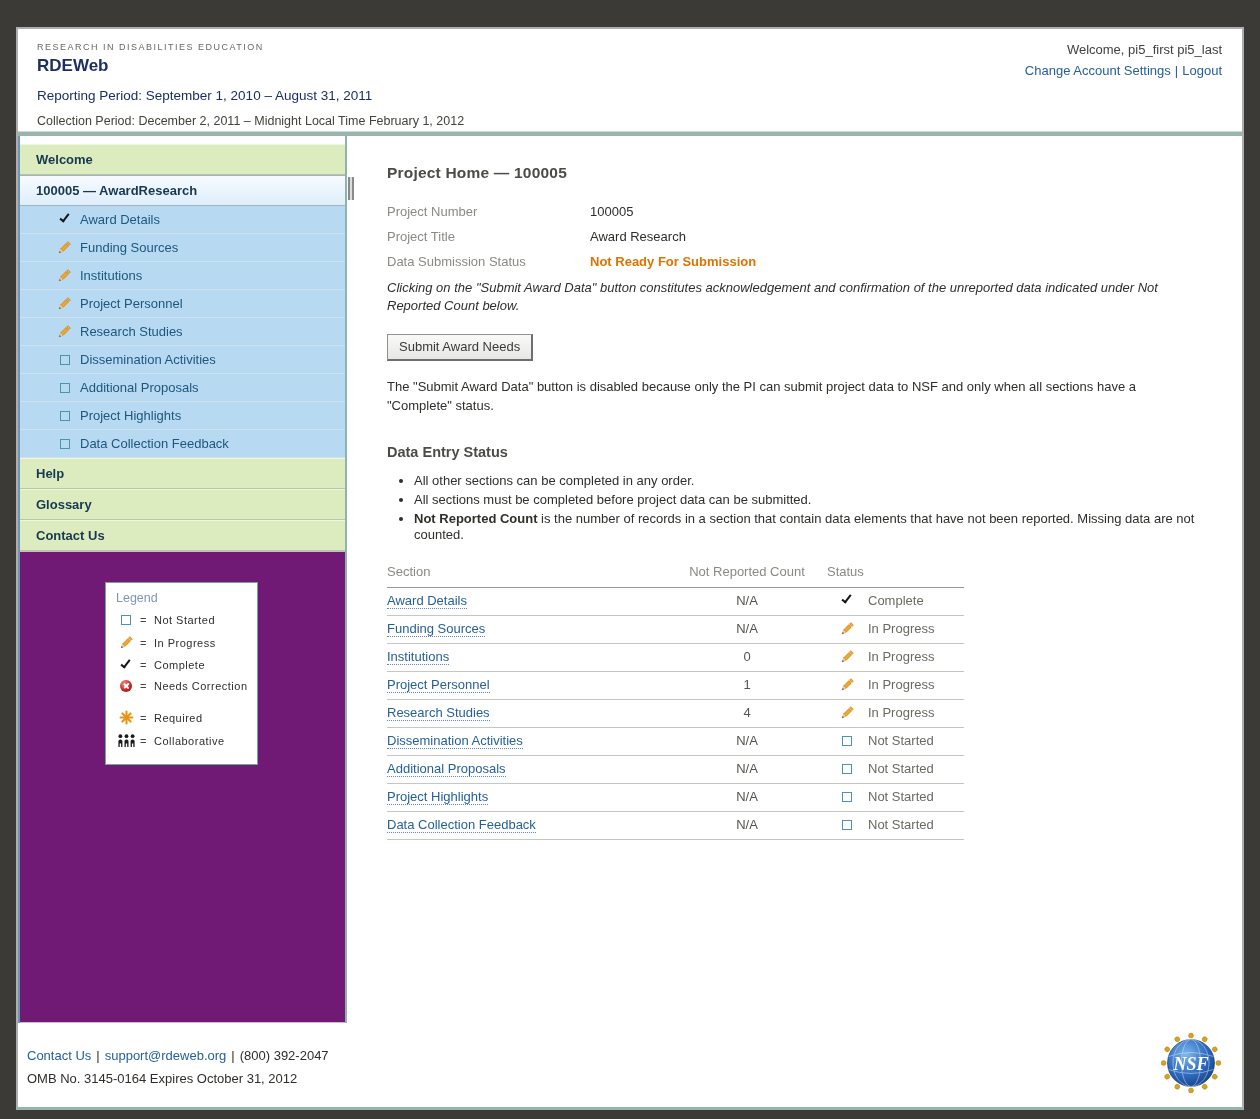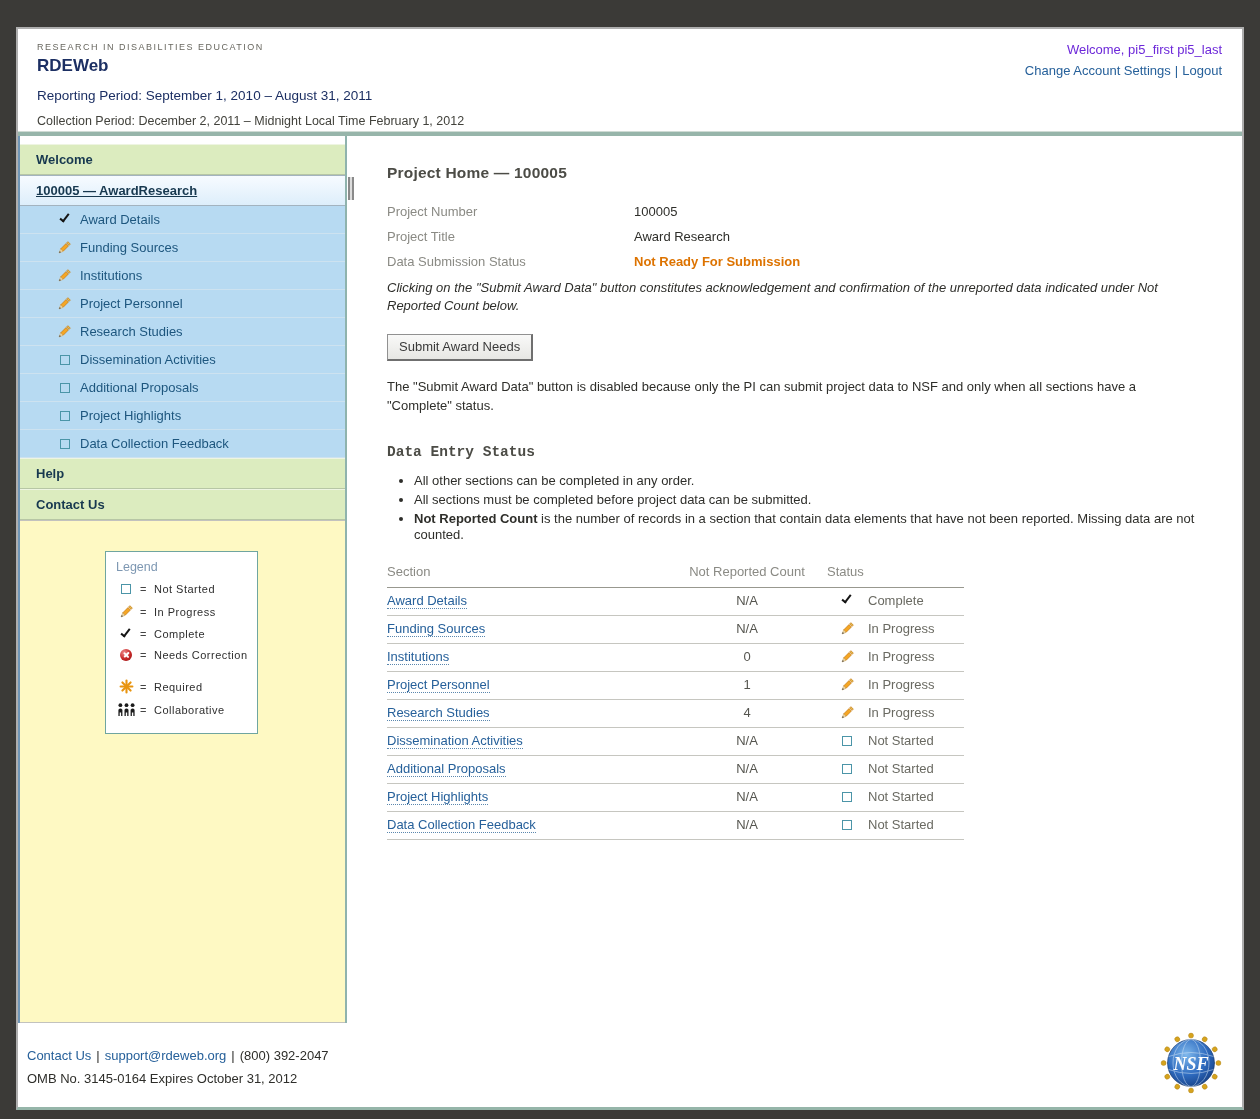--- a/index.html
+++ b/index.html
@@ -14,53 +14,53 @@
     display:flex; flex-direction:column;
   }
   
   .hdr { height:102px; position:relative; flex:none; }
   .brand-block { padding:13px 0 0 19px; }
   .eyebrow { font-size:9px; letter-spacing:1.5px; color:#68675f; }
   .brand { font-size:17px; font-weight:bold; color:#1c2f63; margin-top:4px; }
   .rperiod { font-size:13.5px; color:#1c2f63; margin-top:12px; }
   .cperiod { font-size:12.5px; color:#42423c; margin-top:11px; }
   .user-block { position:absolute; top:11px; right:20px; text-align:right; font-size:13px; line-height:1.6; }
-  .user-name { color:#6d28d9; }
+  .user-name { color:#404040; }
   .user-links a, .user-links span.sep { color:#26609a; text-decoration:none; }
   .user-links .sep { color:#26609a; margin:0 4px; }
   a { cursor:pointer; }
   
   .teal-divider { height:5px; background:#97b5aa; border-top:1px solid #cfdbd4; flex:none; }
   
   .columns { display:flex; height:887px; flex:none; }
   .sidebar {
     width:329px; flex:none; background:#ffffff; border-right:2px solid #8fb3ad;
     border-left:2px solid #6f95b5; display:flex; flex-direction:column;
   }
   .nav { margin-top:8px; font-size:13px; }
   .nav-green {
     background:#dcecbf; color:#17384f; font-weight:bold;
     padding:7px 8px 7px 16px; border-bottom:1px solid #b7c6a5; border-top:1px solid #eef5e2;
     cursor:pointer;
   }
   .nav-project {
     background:linear-gradient(#f7fbff,#ddeefb); color:#17384f; font-weight:bold;
     padding:7px 8px 7px 16px; border-top:1px solid #a3b3bf; border-bottom:1px solid #a3b3bf;
-    position:relative; cursor:pointer;text-decoration:underline;
+    position:relative; cursor:pointer;
   }
   .drag-handle {
     position:absolute; right:-9px; top:1px; width:6px; height:23px;
     background:#dcdcdc; border-left:2px solid #8a8a8a; border-right:2px solid #8a8a8a; z-index:5;
   }
   .nav-sub {
     background:#b7daf2; color:#1d567e; padding:6px 6px 6px 36px;
     border-bottom:1px solid #cde2f0; display:flex; align-items:center; cursor:pointer;
   }
   .nav-sub .icw { width:17px; flex:none; display:flex; justify-content:center; margin-right:7px; }
-  .filler { flex:1; background:#fef9c3; border-top:1px solid #c2c2be; border-bottom:1px solid #c2c2be; position:relative; }
+  .filler { flex:1; background:#701a75; border-top:1px solid #c2c2be; border-bottom:1px solid #c2c2be; position:relative; }
   
   .ic-check {
     display:inline-block; width:5px; height:10px;
     border-right:2px solid #151515; border-bottom:2px solid #151515;
     transform:rotate(38deg); margin:-3px 4px 2px 3px;
   }
   .ic-square {
     display:inline-block; width:10px; height:10px;
     border:1px solid #4b95a8; background:transparent;
   }
@@ -86,31 +86,31 @@
   .legend-row { display:flex; align-items:center; margin-top:9px; font-size:11px; color:#2e2e2e; letter-spacing:0.5px; }
   .legend-row.gap { margin-top:18px; }
   .legend-row .icw { width:20px; flex:none; display:flex; justify-content:center; }
   .legend-row .eq { margin:0 7px 0 4px; color:#444; }
   
   .main { flex:1; background:#fff; padding:28px 38px 0 40px; font-size:13px; color:#2e2e2a; position:relative; }
   .page-title { font-size:15.5px; font-weight:bold; color:#4c4c46; letter-spacing:0.2px; }
   .fields { margin-top:22px; }
   .field-row { display:flex; margin-bottom:10px; }
   .field-label { width:203px; flex:none; color:#8a8a84; }
-  .field-value { color:#2e2e2a;margin-left:44px; }
+  .field-value { color:#2e2e2a; }
   .field-value.orange { color:#dd7300; font-weight:bold; }
   .note { font-style:italic; margin-top:3px; line-height:1.35; max-width:822px; }
   .submit-btn {
     margin-top:20px; font-family:"Liberation Sans",sans-serif; font-size:13px; color:#3a3a3a;
     background:linear-gradient(#f9f9f8,#e7e7e4); border:1px solid #919191;
     border-right:2px solid #6f6f6f; border-bottom:2px solid #6f6f6f;
     padding:4px 11px 5px; cursor:default;
   }
   .explain { margin-top:17px; line-height:1.45; max-width:822px; }
-  .deh { margin-top:28px; font-size:14.5px; font-weight:bold; color:#4c4c46;font-family:Liberation Mono, monospace; }
+  .deh { margin-top:28px; font-size:14.5px; font-weight:bold; color:#4c4c46; }
   ul.bullets { margin:13px 0 16px 27px; padding:0; line-height:1.3; }
   ul.bullets li { margin-bottom:2px; }
   
   table.status { margin-top:17px; width:577px; border-collapse:collapse; font-size:13px; }
   table.status th { font-weight:normal; color:#8a8a84; padding:3px 0 8px; border-bottom:1px solid #98988f; }
   th.c-sec { text-align:left; padding-left:23px; width:280px; }
   th.c-cnt { text-align:center; width:160px; }
   th.c-st  { text-align:left; padding-left:36px; }
   table.status td { padding:5px 0 7px; border-bottom:1px solid #c6c6c0; }
   td.c-sec a { color:#26609a; text-decoration:none; border-bottom:1px dotted #5b87ae; }
@@ -227,20 +227,21 @@
           <span>Project Highlights</span>
         </div>
         <div class="nav-sub">
           <span class="icw">
               <span class="ic-square"></span>
             </span>
           <span>Data Collection Feedback</span>
         </div>
 
         <div class="nav-green">Help</div>
+        <div class="nav-green">Glossary</div>
         <div class="nav-green">Contact Us</div>
       </div>
 
       <div class="filler">
 
         <div class="legend">
           <div class="legend-title">Legend</div>
           <div class="legend-row">
             <span class="icw">
                 <span class="ic-square wh"></span>

